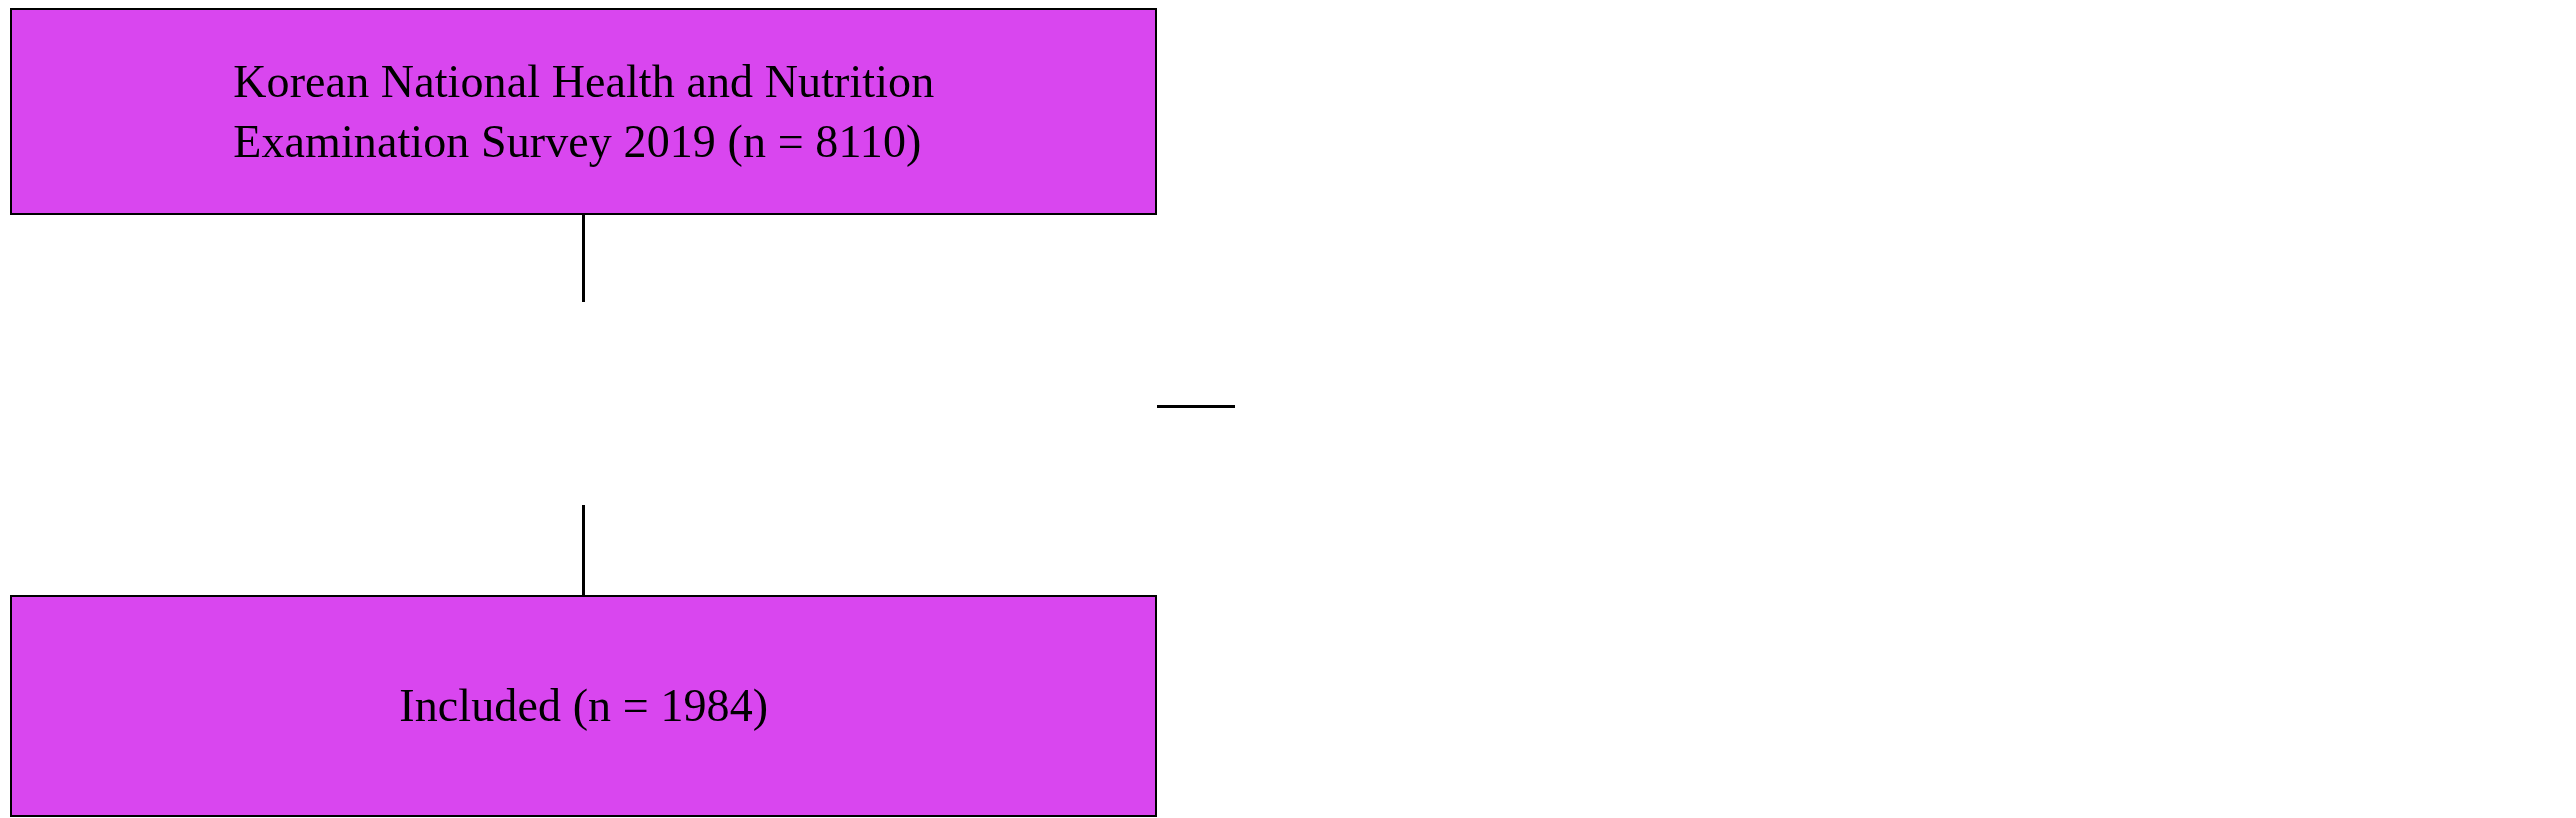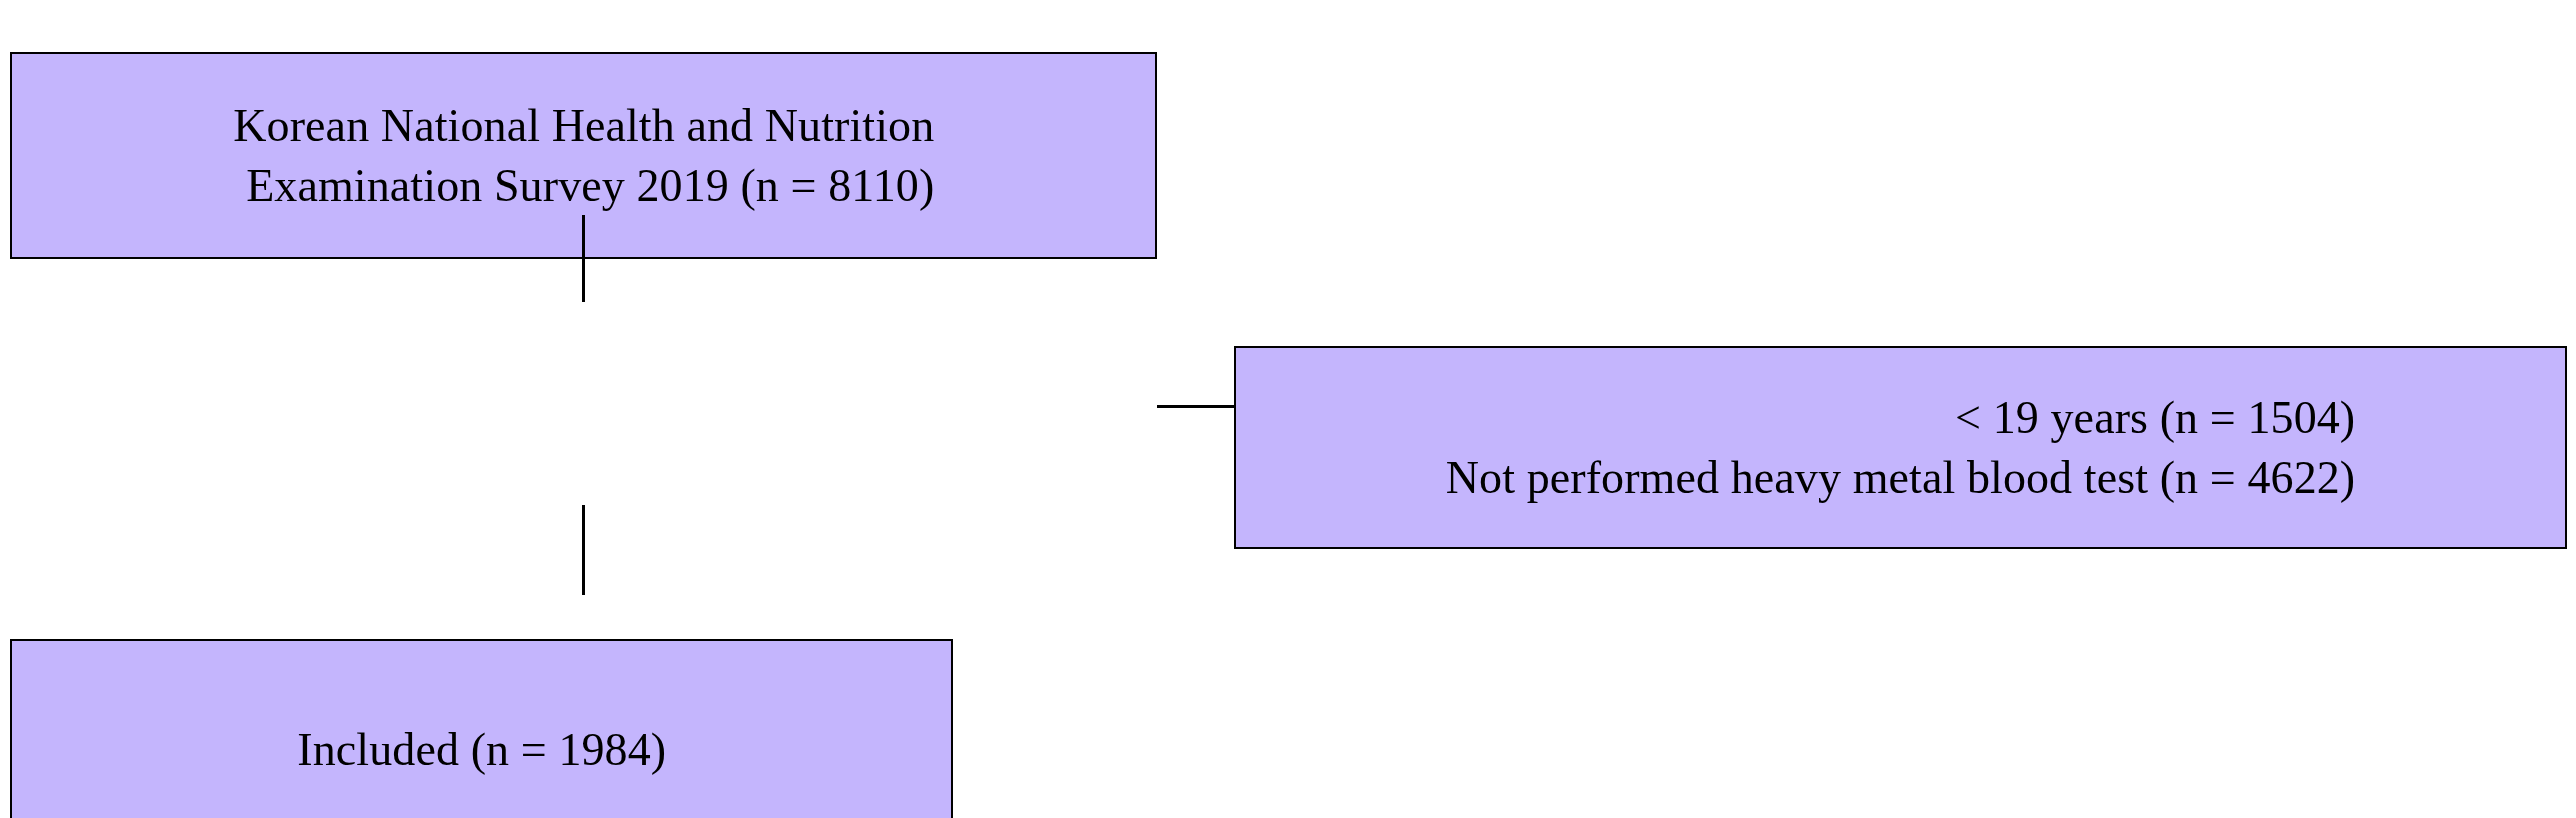--- a/index.html
+++ b/index.html
@@ -18,41 +18,40 @@
     width: 2576px;
     height: 818px;
     background: #ffffff;
     overflow: hidden;
   }
 
   .node-box {
     position: absolute;
     box-sizing: border-box;
     border: 2.4px solid #000000;
-    background: #c4b5fd;
+    background: #d946ef;
     display: flex;
     align-items: center;
     justify-content: center;
-    text-align: right;
-    margin-top: 44px;
+    text-align: left;
   }
 
   .node-text {
     display: block;
     line-height: 1.30;
     font-size: 46px;
     letter-spacing: 0.1px;
     white-space: pre-line;
     padding: 0 11px;
   }
 
   
   #box-source   { left: 10.3px;   top: 8px;   width: 1147px; height: 207px; }
   #box-excluded { left: 10.3px;   top: 302px;  width: 1147px; height: 203px; }
-  #box-included { left: 10.3px;   top: 595px;  width: 943px; height: 222px; }
+  #box-included { left: 10.3px;   top: 595px;  width: 1147px; height: 222px; }
   #box-reasons  { left: 1234px; top: 302px;  width: 1333px; height: 203px; }
 
   
   .connector-v {
     position: absolute;
     width: 3.2px;
     background: #000000;
   }
   .connector-h {
     position: absolute;
@@ -72,24 +71,20 @@
   <div class="node-box" id="box-source">
     <span class="node-text">Korean National Health and Nutrition
 Examination Survey 2019 (n = 8110)</span>
   </div>
 
   <div class="connector-v" id="connector-source-excluded"></div>
 
 
   <div class="connector-h" id="connector-excluded-reasons"></div>
 
-  <div class="node-box" id="box-reasons">
-    <span class="node-text">&lt; 19 years (n = 1504)
-Not performed heavy metal blood test (n = 4622)</span>
-  </div>
 
   <div class="connector-v" id="connector-excluded-included"></div>
 
   <div class="node-box" id="box-included">
     <span class="node-text">Included (n = 1984)</span>
   </div>
 
 </div>
 
 

